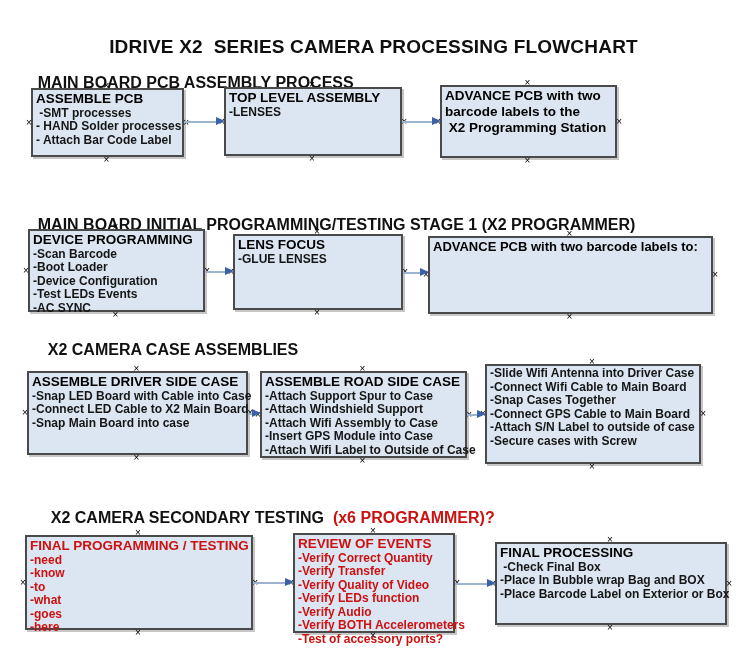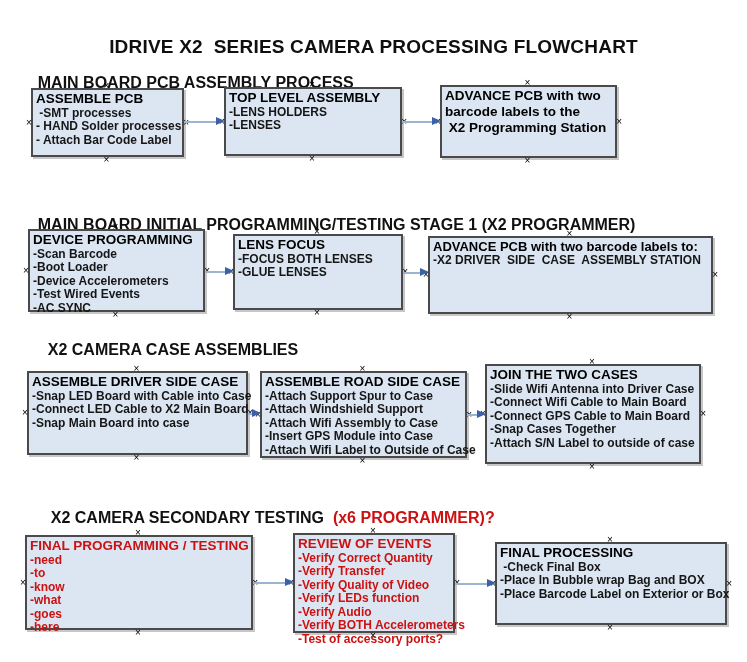--- a/index.html
+++ b/index.html
@@ -86,21 +86,20 @@
         <div class="it">- Attach Bar Code Label</div>
       </div>
   <span class="cp cpt">×</span>
       <span class="cp cpr">×</span>
       <span class="cp cpb">×</span>
       <span class="cp cpl">×</span>
     </div>
   <div class="node b12">
     <div class="bt">TOP LEVEL ASSEMBLY</div>
     <div>
-        <div class="it">-LENS HOLDERS</div>
         <div class="it">-LENSES</div>
       </div>
   <span class="cp cpt">×</span>
       <span class="cp cpr">×</span>
       <span class="cp cpb">×</span>
       <span class="cp cpl">×</span>
     </div>
   <div class="node b13">
     <div>
         <div class="bt">ADVANCE PCB with two</div>
@@ -111,45 +110,41 @@
       <span class="cp cpr">×</span>
       <span class="cp cpb">×</span>
       <span class="cp cpl">×</span>
     </div>
 
   <div class="node b21">
     <div class="bt">DEVICE PROGRAMMING</div>
     <div>
         <div class="it">-Scan Barcode</div>
         <div class="it">-Boot Loader</div>
-        <div class="it">-Device Accelerometers</div>
-        <div class="it">-Test Wired Events</div>
+        <div class="it">-Device Configuration</div>
+        <div class="it">-Test LEDs Events</div>
         <div class="it">-AC SYNC</div>
       </div>
   <span class="cp cpt">×</span>
       <span class="cp cpr">×</span>
       <span class="cp cpb">×</span>
       <span class="cp cpl">×</span>
     </div>
   <div class="node b22">
     <div class="bt">LENS FOCUS</div>
     <div>
-        <div class="it">-FOCUS BOTH LENSES</div>
         <div class="it">-GLUE LENSES</div>
       </div>
   <span class="cp cpt">×</span>
       <span class="cp cpr">×</span>
       <span class="cp cpb">×</span>
       <span class="cp cpl">×</span>
     </div>
   <div class="node b23 t13">
     <div class="bt">ADVANCE PCB with two barcode labels to:</div>
-    <div>
-        <div class="it">-X2 DRIVER  SIDE  CASE  ASSEMBLY STATION</div>
-      </div>
   <span class="cp cpt">×</span>
       <span class="cp cpr">×</span>
       <span class="cp cpb">×</span>
       <span class="cp cpl">×</span>
     </div>
 
   <div class="node b31">
     <div class="bt">ASSEMBLE DRIVER SIDE CASE</div>
     <div>
         <div class="it">-Snap LED Board with Cable into Case</div>
@@ -169,40 +164,40 @@
         <div class="it">-Attach Wifi Assembly to Case</div>
         <div class="it">-Insert GPS Module into Case</div>
         <div class="it">-Attach Wifi Label to Outside of Case</div>
       </div>
   <span class="cp cpt">×</span>
       <span class="cp cpr">×</span>
       <span class="cp cpb">×</span>
       <span class="cp cpl">×</span>
     </div>
   <div class="node b33">
-    <div class="bt">JOIN THE TWO CASES</div>
     <div>
         <div class="it">-Slide Wifi Antenna into Driver Case</div>
         <div class="it">-Connect Wifi Cable to Main Board</div>
+        <div class="it">-Snap Cases Together</div>
         <div class="it">-Connect GPS Cable to Main Board</div>
-        <div class="it">-Snap Cases Together</div>
         <div class="it">-Attach S/N Label to outside of case</div>
+        <div class="it">-Secure cases with Screw</div>
       </div>
   <span class="cp cpt">×</span>
       <span class="cp cpr">×</span>
       <span class="cp cpb">×</span>
       <span class="cp cpl">×</span>
     </div>
 
   <div class="node b41 red-box">
     <div class="bt">FINAL PROGRAMMING / TESTING</div>
     <div>
         <div class="it">-need</div>
+        <div class="it">-know</div>
         <div class="it">-to</div>
-        <div class="it">-know</div>
         <div class="it">-what</div>
         <div class="it">-goes</div>
         <div class="it">-here</div>
       </div>
   <span class="cp cpt">×</span>
       <span class="cp cpr">×</span>
       <span class="cp cpb">×</span>
       <span class="cp cpl">×</span>
     </div>
   <div class="node b42 red-box">

